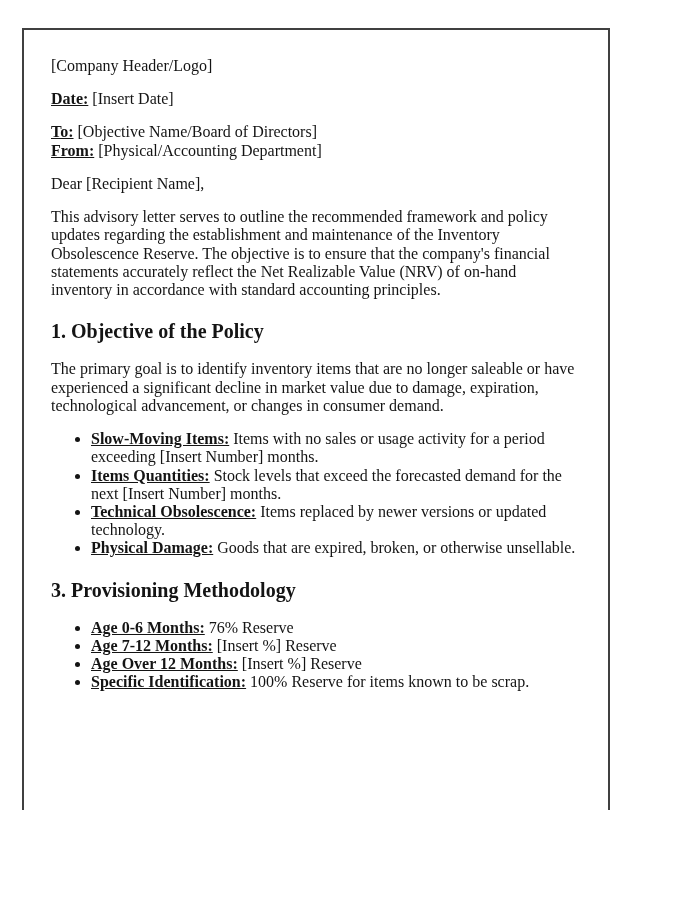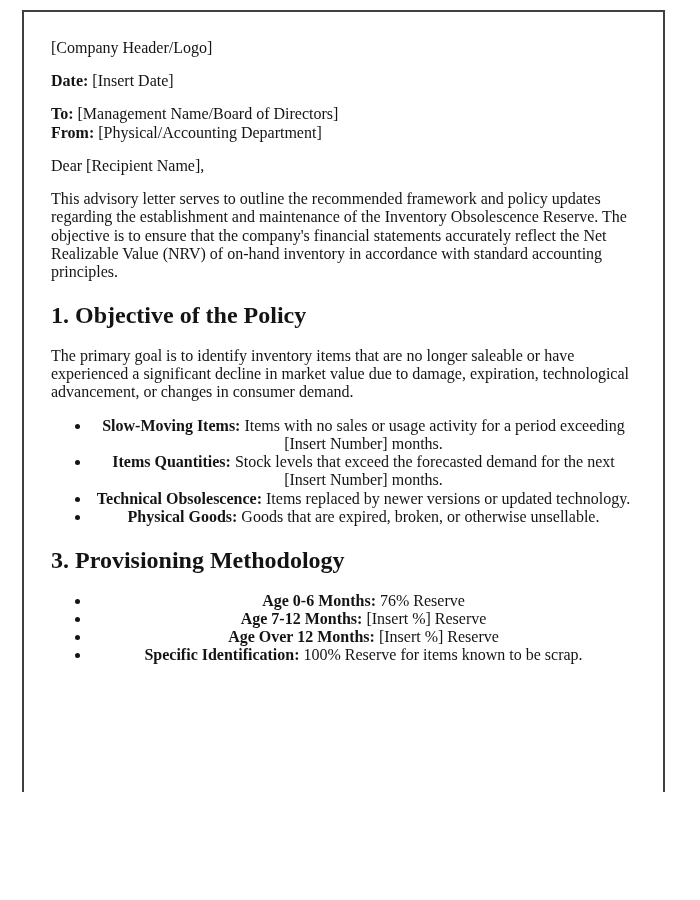--- a/index.html
+++ b/index.html
@@ -14,75 +14,74 @@
     width:700px;height:900px;
     background:var(--page-bg);
     color:var(--text-color);
     font-family:"Liberation Serif","DejaVu Serif",serif;
     font-size:16px;
     line-height:1.14;
     position:relative;
   }
   .letter-frame{
     position:absolute;
-    left:22px; top:10px;
-    width:643px; height:782px;
+    left:22px; top:28px;
+    width:588px; height:782px;
     border:2px solid var(--frame-border);
     border-bottom:none;
     padding:12px 27px 0 27px;
     overflow:hidden;
     background:var(--page-bg);
   }
   p{margin:15px 0;}
   .meta-line{display:block;}
   .sec-heading{
-    font-size:24px;
+    font-size:20px;
     font-weight:bold;
     margin:21px 0 17px 0;
     line-height:1.15;
   }
   ul.bullets{
     margin:15px 0;
     padding-left:40px;
-    text-align:center;
   }
   ul.bullets li{margin:0;}
-  b{font-weight:bold;}
+  b{font-weight:bold;text-decoration:underline;}
 </style>
 </head>
 <body>
 
 <div class="letter-frame">
 
   <p>[Company Header/Logo]</p>
 
   <p><b>Date:</b> <span>[Insert Date]</span></p>
 
   <p>
-    <span class="meta-line"><b>To:</b> <span>[Management Name/Board of Directors]</span></span>
+    <span class="meta-line"><b>To:</b> <span>[Objective Name/Board of Directors]</span></span>
     <span class="meta-line"><b>From:</b> <span>[Physical/Accounting Department]</span></span>
   </p>
 
   <p>Dear [Recipient Name],</p>
 
   <p>This advisory letter serves to outline the recommended framework and policy updates regarding the establishment and maintenance of the Inventory Obsolescence Reserve. The objective is to ensure that the company's financial statements accurately reflect the Net Realizable Value (NRV) of on-hand inventory in accordance with standard accounting principles.</p>
 
   <div id="sections">
   <div>
     <div class="sec-heading">1. Objective of the Policy</div>
     <p class="sec-body">The primary goal is to identify inventory items that are no longer saleable or have experienced a significant decline in market value due to damage, expiration, technological advancement, or changes in consumer demand.</p>
 
   </div>
 
   <div>
     <ul class="bullets">
           <li><b>Slow-Moving Items:</b> <span>Items with no sales or usage activity for a period exceeding [Insert Number] months.</span></li>
           <li><b>Items Quantities:</b> <span>Stock levels that exceed the forecasted demand for the next [Insert Number] months.</span></li>
           <li><b>Technical Obsolescence:</b> <span>Items replaced by newer versions or updated technology.</span></li>
-          <li><b>Physical Goods:</b> <span>Goods that are expired, broken, or otherwise unsellable.</span></li>
+          <li><b>Physical Damage:</b> <span>Goods that are expired, broken, or otherwise unsellable.</span></li>
         </ul>
   </div>
 
   <div>
     <div class="sec-heading">3. Provisioning Methodology</div>
     <ul class="bullets">
           <li><b>Age 0-6 Months:</b> <span>76% Reserve</span></li>
           <li><b>Age 7-12 Months:</b> <span>[Insert %] Reserve</span></li>
           <li><b>Age Over 12 Months:</b> <span>[Insert %] Reserve</span></li>
           <li><b>Specific Identification:</b> <span>100% Reserve for items known to be scrap.</span></li>

